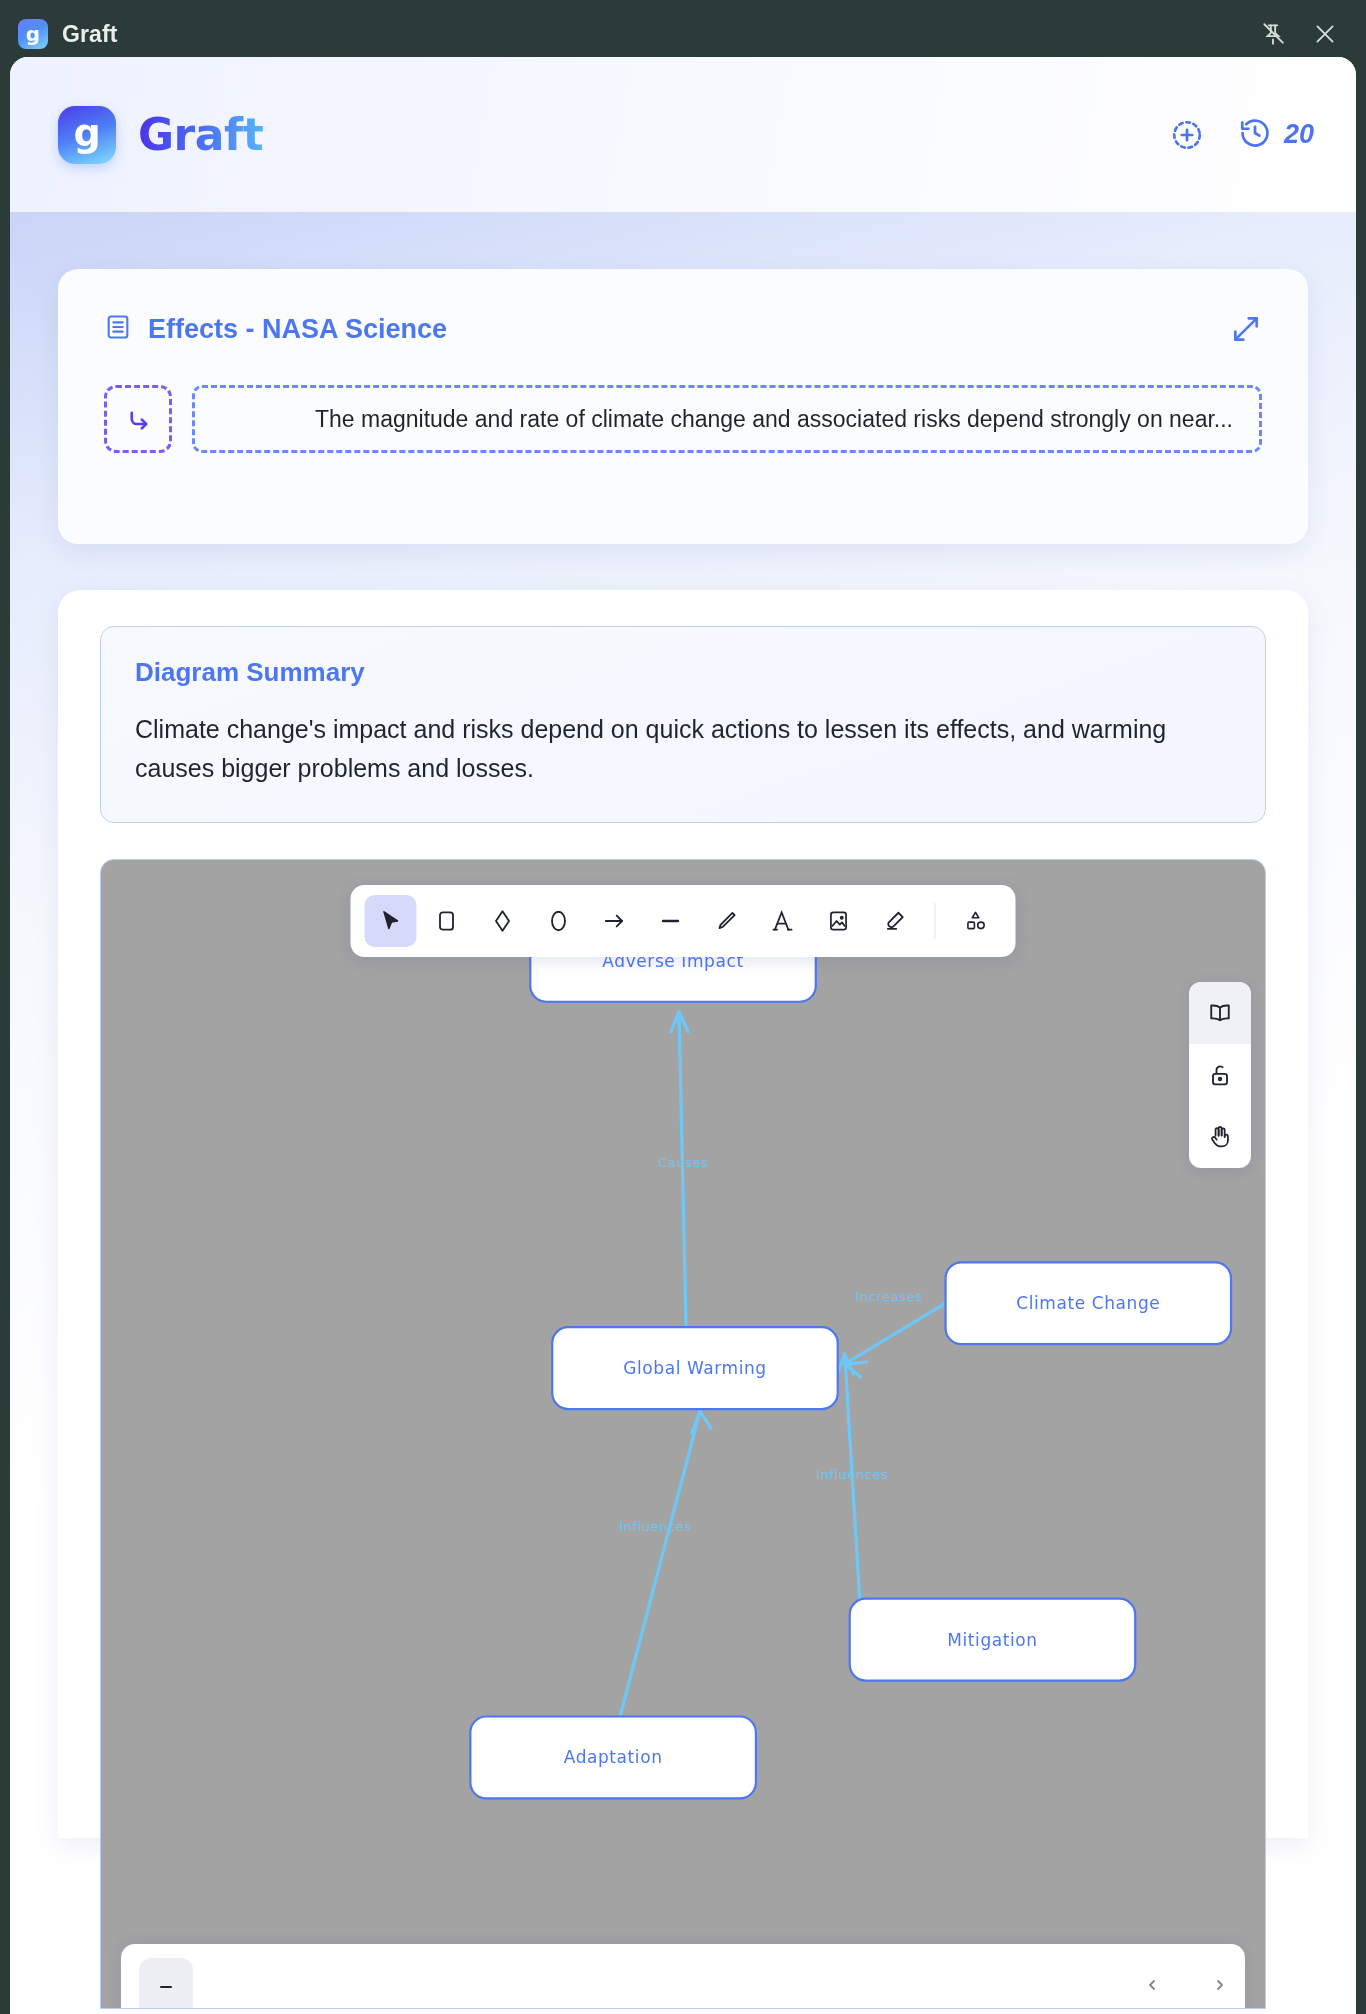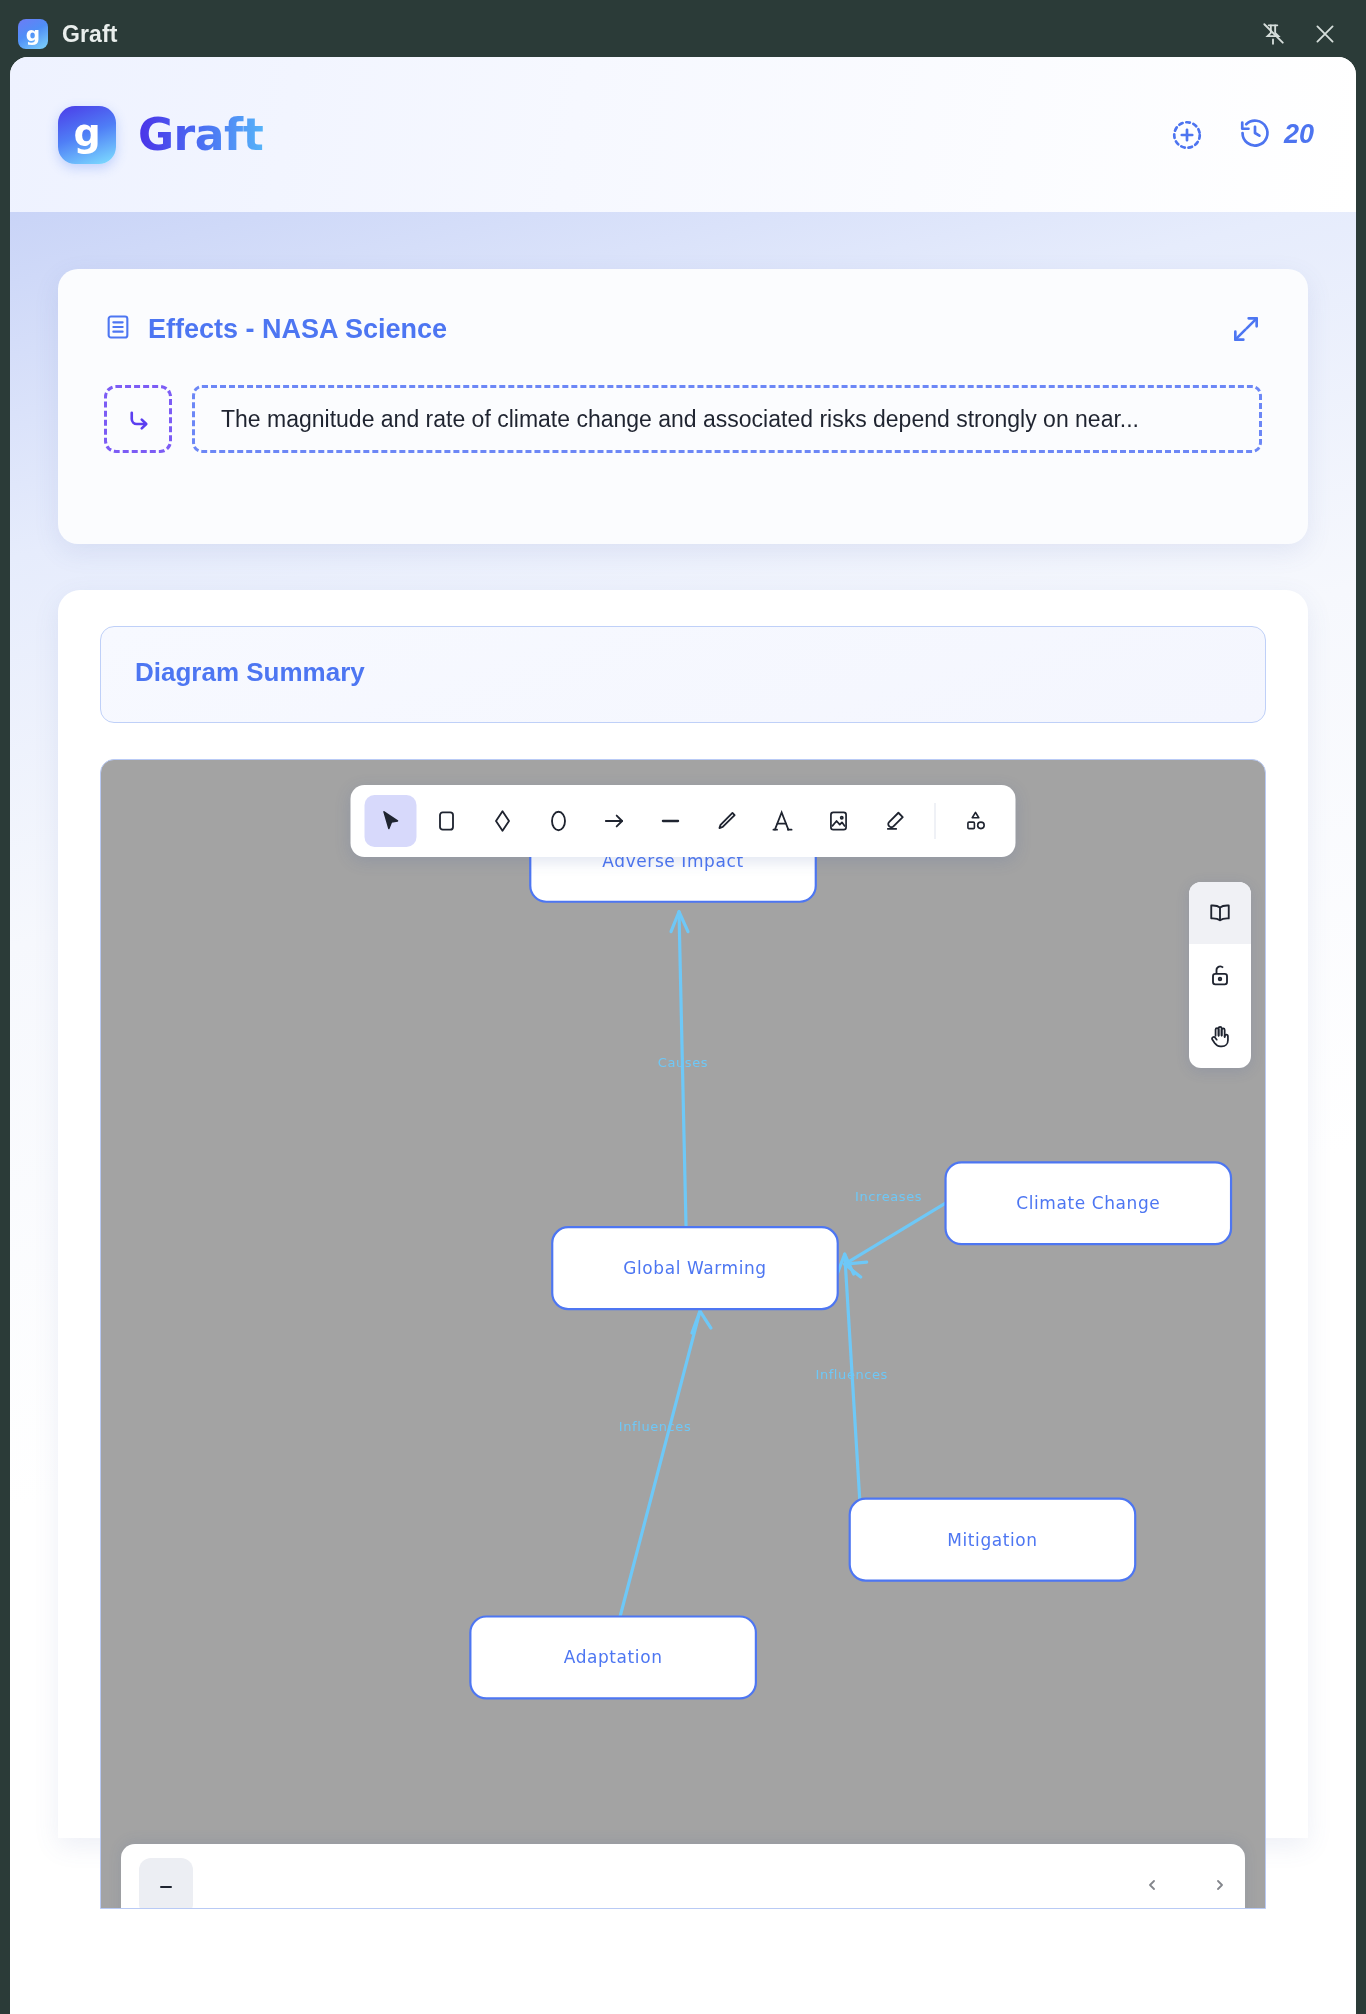--- a/index.html
+++ b/index.html
@@ -98,21 +98,21 @@
   .redo-box {
     width: 68px; height: 68px; border: 3px dashed #7c5cf5; border-radius: 12px;
     display: flex; align-items: center; justify-content: center; cursor: pointer;
     background: #fbfcfe; flex: none;
   }
   .source-input {
     flex: 1; height: 68px; border: 3px dashed #6c87f6; border-radius: 10px;
     display: flex; align-items: center; padding: 0 26px;
     background: #fbfcfe; cursor: text;
     color: #1f2430; font-size: 23px;
-    white-space: nowrap; overflow: hidden;
+    white-space: nowrap; overflow: hidden; justify-content: flex-end;
   }
 
   
   .diagram-card {
     position: absolute; left: 48px; top: 378px; width: 1250px; height: 1248px;
     background: #ffffff; border-radius: 22px 22px 0 0;
     box-shadow: 0 8px 26px rgba(80,100,170,.10);
     padding: 36px 42px 0 42px;
   }
   .summary-box {
@@ -272,20 +272,21 @@
         <div class="source-input">
           <span>The magnitude and rate of climate change and associated risks depend strongly on near...</span>
         </div>
       </div>
     </div>
 
     <div class="diagram-card">
 
       <div class="summary-box">
         <div class="summary-title">Diagram Summary</div>
+        <div class="summary-text">Climate change's impact and risks depend on quick actions to lessen its effects, and warming causes bigger problems and losses.</div>
       </div>
 
       <div class="canvas-wrap">
 
         <svg class="diagram-svg" viewBox="0 0 1166 1150" preserveAspectRatio="xMidYMid meet">
 
           <g stroke="#6ec8f7" stroke-width="3.2" fill="none" stroke-linecap="round">
 
             <path d="M586 466 L579 152"></path>
             <path d="M579 152 L571 172 M579 152 L588 172"></path>

